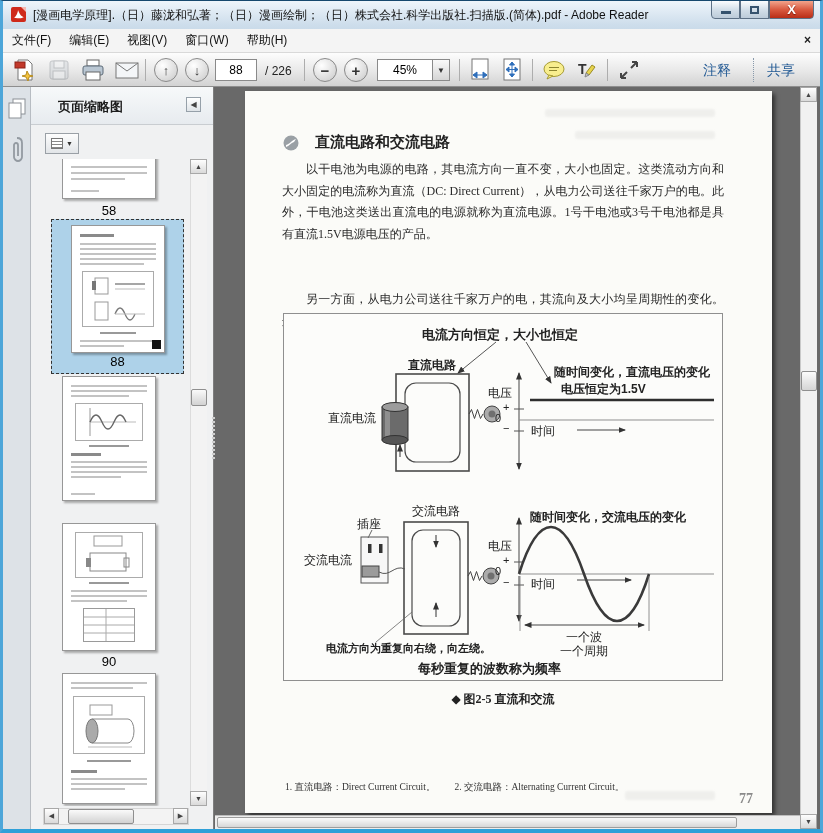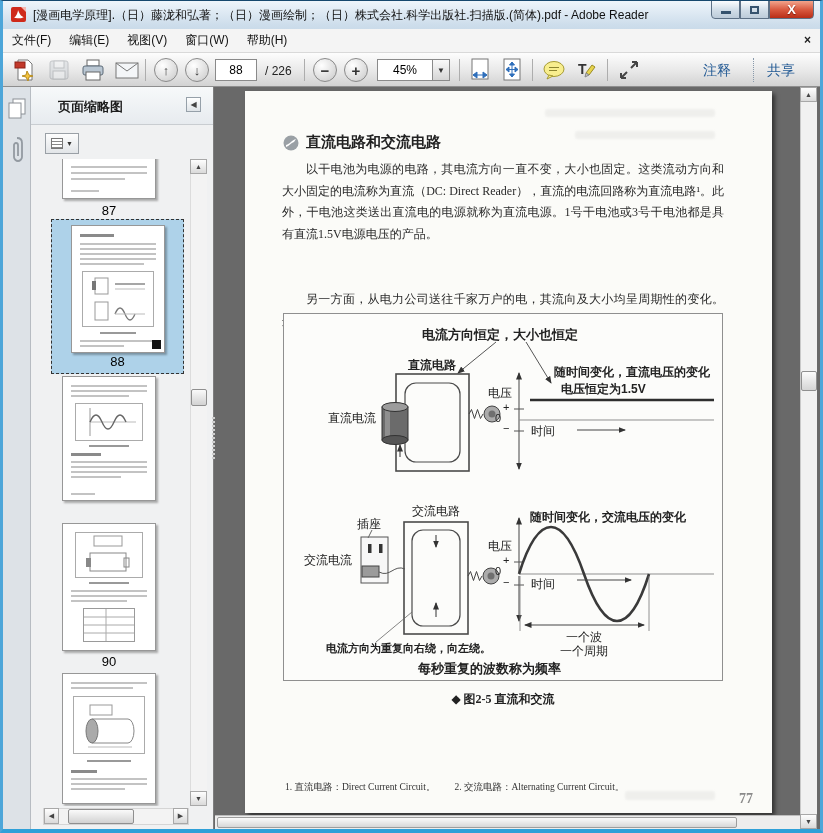--- a/index.html
+++ b/index.html
@@ -71,21 +71,21 @@
     background:linear-gradient(#fafafa,#d2d2d2);}
   .sb-hscroll{position:absolute;left:12px;bottom:4px;width:146px;height:17px;background:#f3f3f3;border:1px solid #d5d5d5;}
   .sb-hthumb{position:absolute;left:24px;top:0px;width:66px;height:15px;border:1px solid #8f8f8f;border-radius:2px;
     background:linear-gradient(#fafafa,#d2d2d2);}
   .splitter-handle{position:absolute;left:209px;top:330px;width:4px;height:44px;
     background:repeating-linear-gradient(#cfcfcf 0 2px,transparent 2px 4px);}
   
   .docpane{position:absolute;left:212px;top:0;right:20px;bottom:0;background:#696969;overflow:hidden;}
   .pdfpage{position:absolute;left:30px;top:4px;width:527px;height:722px;background:#fbfbf8;
     box-shadow:3px 3px 4px rgba(0,0,0,.5);font-family:"Liberation Serif","DejaVu Serif",serif;color:#1d1d1d;}
-  .sec-head{position:absolute;left:38px;top:42px;display:flex;align-items:center;gap:7px;}
+  .sec-head{position:absolute;left:38px;top:42px;display:flex;align-items:center;gap:16px;}
   .sec-title{font-size:15px;font-weight:bold;color:#222;}
   .para{position:absolute;left:37px;width:442px;font-size:12px;line-height:21.6px;text-align:justify;text-indent:2em;color:#2a2a2a;}
   .figbox{position:absolute;left:38px;top:222px;width:440px;height:368px;border:1px solid #8f8f8f;background:#fcfcfa;}
   .fig-lbl{position:absolute;font-size:12px;color:#222;white-space:nowrap;font-family:"Liberation Sans",sans-serif;}
   .fb{font-weight:bold;}
   .fig-svg{position:absolute;left:0;top:0;}
   .caption{position:absolute;left:38px;top:600px;width:440px;text-align:center;font-size:12px;font-weight:bold;color:#222;}
   .footnote{position:absolute;left:40px;top:690px;font-size:9.5px;color:#333;}
   .pagenum{position:absolute;left:494px;top:700px;font-size:14px;font-weight:bold;color:#8a8a8a;}
   .artifact{position:absolute;background:#9e9e9e;opacity:.12;filter:blur(1px);border-radius:2px;}
@@ -252,21 +252,21 @@
 
       <div class="thumb-list">
 
         <div class="tpage" style="top:-8px;height:48px;">
 
           <div class="tln" style="left:8px;right:8px;top:14px;"></div>
           <div class="tln" style="left:8px;right:8px;top:20px;"></div>
           <div class="tln" style="left:8px;right:30px;top:26px;"></div>
           <div class="tln" style="left:8px;right:56px;top:38px;height:1.5px;"></div>
         </div>
-        <div class="tlabel" style="top:44px;">87</div>
+        <div class="tlabel" style="top:44px;">58</div>
 
         <div class="sel-block">
           <div class="tpage" style="height:128px;">
             <div class="tln" style="left:8px;width:34px;top:8px;height:3px;background:#8a8a8a;"></div>
             <div class="tln" style="left:8px;right:8px;top:17px;height:1.5px;"></div>
             <div class="tln" style="left:8px;right:8px;top:22px;height:1.5px;"></div>
             <div class="tln" style="left:8px;right:8px;top:27px;height:1.5px;"></div>
             <div class="tln" style="left:8px;right:8px;top:32px;height:1.5px;"></div>
             <div class="tln" style="left:8px;right:20px;top:37px;height:1.5px;"></div>
             <div class="mbox" style="left:10px;right:10px;top:45px;height:56px;">
@@ -383,21 +383,21 @@
         <div class="artifact" style="left:380px;top:700px;width:90px;height:9px;"></div>
 
         <div class="sec-head">
           <svg width="16" height="16">
             <circle cx="8" cy="8" r="7.5" fill="#9aa0a5"></circle>
             <path d="M3,10 c4,-1 6,-5 10,-6 l-2,3 c-3,1 -5,4 -8,5 z" fill="#fff"></path>
           </svg>
           <span class="sec-title">直流电路和交流电路</span>
         </div>
 
-        <div class="para" style="top:68px;">以干电池为电源的电路，其电流方向一直不变，大小也固定。这类流动方向和大小固定的电流称为直流（DC: Direct Reader），直流的电流回路称为直流电路¹。此外，干电池这类送出直流电的电源就称为直流电源。1号干电池或3号干电池都是具有直流1.5V电源电压的产品。</div>
+        <div class="para" style="top:68px;">以干电池为电源的电路，其电流方向一直不变，大小也固定。这类流动方向和大小固定的电流称为直流（DC: Direct Current），从电力公司送往千家万户的电。此外，干电池这类送出直流电的电源就称为直流电源。1号干电池或3号干电池都是具有直流1.5V电源电压的产品。</div>
         <div class="para" style="top:198px;">另一方面，从电力公司送往千家万户的电，其流向及大小均呈周期性的变化。这类的电就称为交流（AC: Alternating Current），交流的电流回路称为交流电路²。</div>
 
         <div class="figbox">
           <svg class="fig-svg" width="440" height="368">
             <defs>
               <marker id="ah" markerWidth="9" markerHeight="8" refX="6.5" refY="3" orient="auto">
                 <path d="M0,0 L7.5,3 L0,6 z" fill="#333"></path>
               </marker>
             </defs>
 

